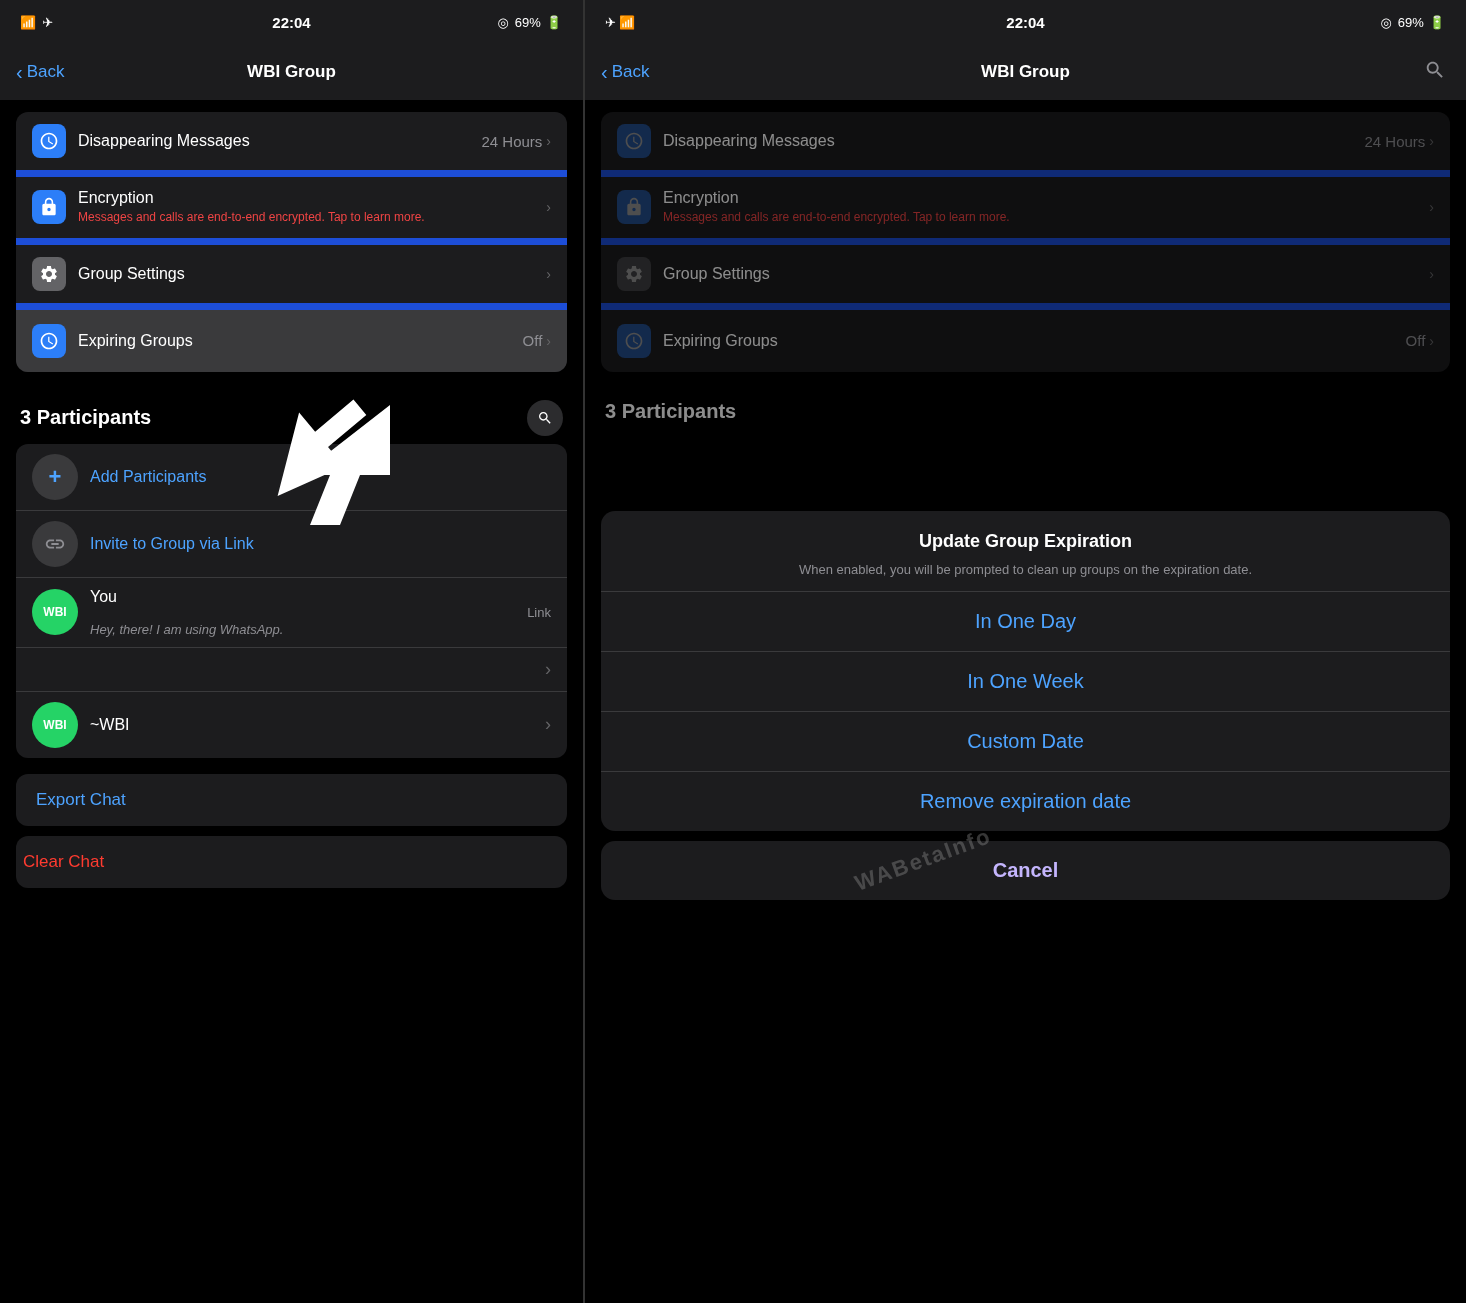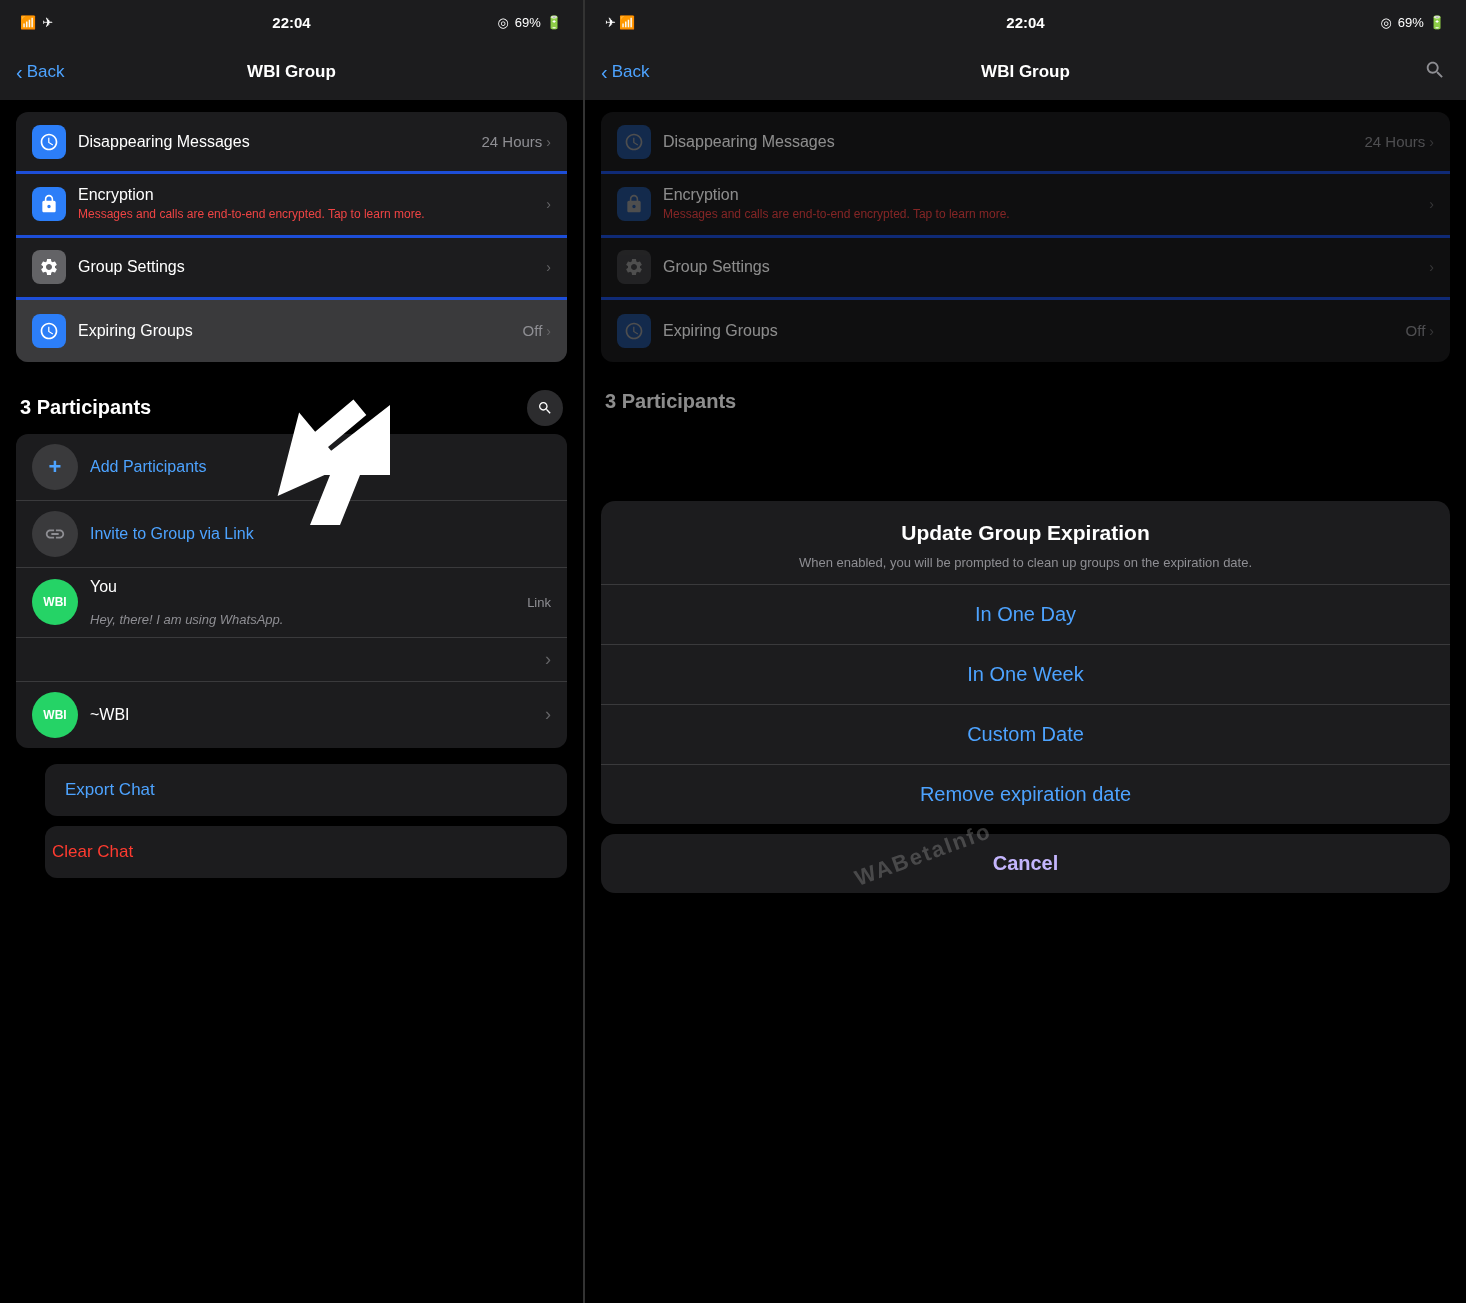--- a/index.html
+++ b/index.html
@@ -81,21 +81,21 @@
       border-radius: 12px;
       margin: 12px 16px;
       overflow: hidden;
       flex-shrink: 0;
     }
     .settings-row {
       display: flex;
       align-items: center;
       padding: 12px 16px;
       gap: 12px;
-      border-bottom: 3px solid #1d4ed8;
+      border-bottom: 7px solid #1d4ed8;
       min-height: 62px;
       position: relative;
     }
     .settings-row:last-child { border-bottom: none; }
     .settings-row.highlighted { background: #3a3a3c; }
     .icon-box {
       width: 34px;
       height: 34px;
       border-radius: 8px;
       display: flex;
@@ -219,21 +219,20 @@
       display: flex;
       flex-direction: column;
       gap: 10px;
       flex-shrink: 0;
     }
     .action-btn {
       background: #1c1c1e;
       border-radius: 12px;
       padding: 16px 20px;
       font-size: 17px;
-      margin-left: 29px;
     }
     .action-btn.blue-text { color: #4da3ff; }
     .action-btn.red-text { color: #ff3b30; padding-left: 7px; }
 
     
     .panel-divider {
       width: 2px;
       height: 1303px;
       background: #333;
       flex-shrink: 0;
@@ -254,21 +253,21 @@
       margin-top: 80px;
       overflow: hidden;
     }
 
     .modal-header {
       padding: 20px 20px 12px;
       text-align: center;
       border-bottom: 1px solid #3a3a3c;
     }
     .modal-title {
-      font-size: 21px;
+      font-size: 18px;
       font-weight: 600;
       color: #fff;
       margin-bottom: 8px;
     }
     .modal-description {
       font-size: 13px;
       color: #8e8e93;
       line-height: 1.5;
     }
 

